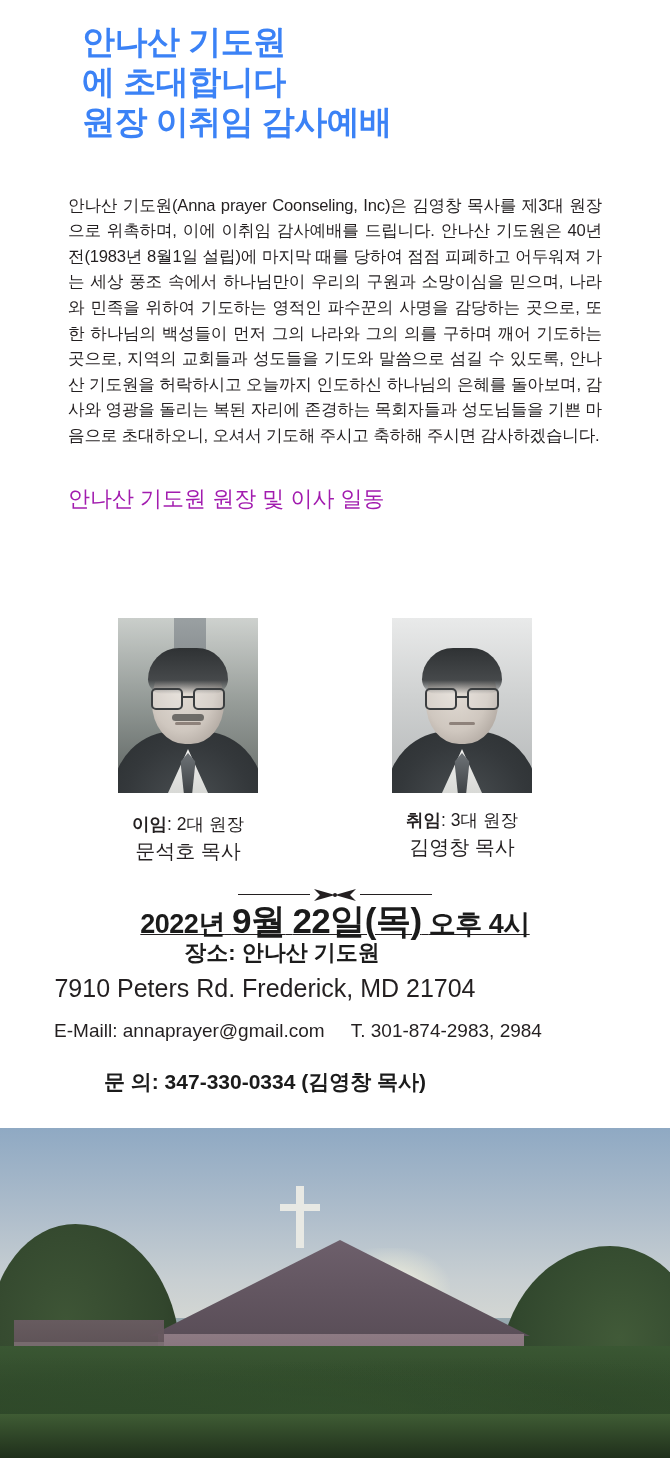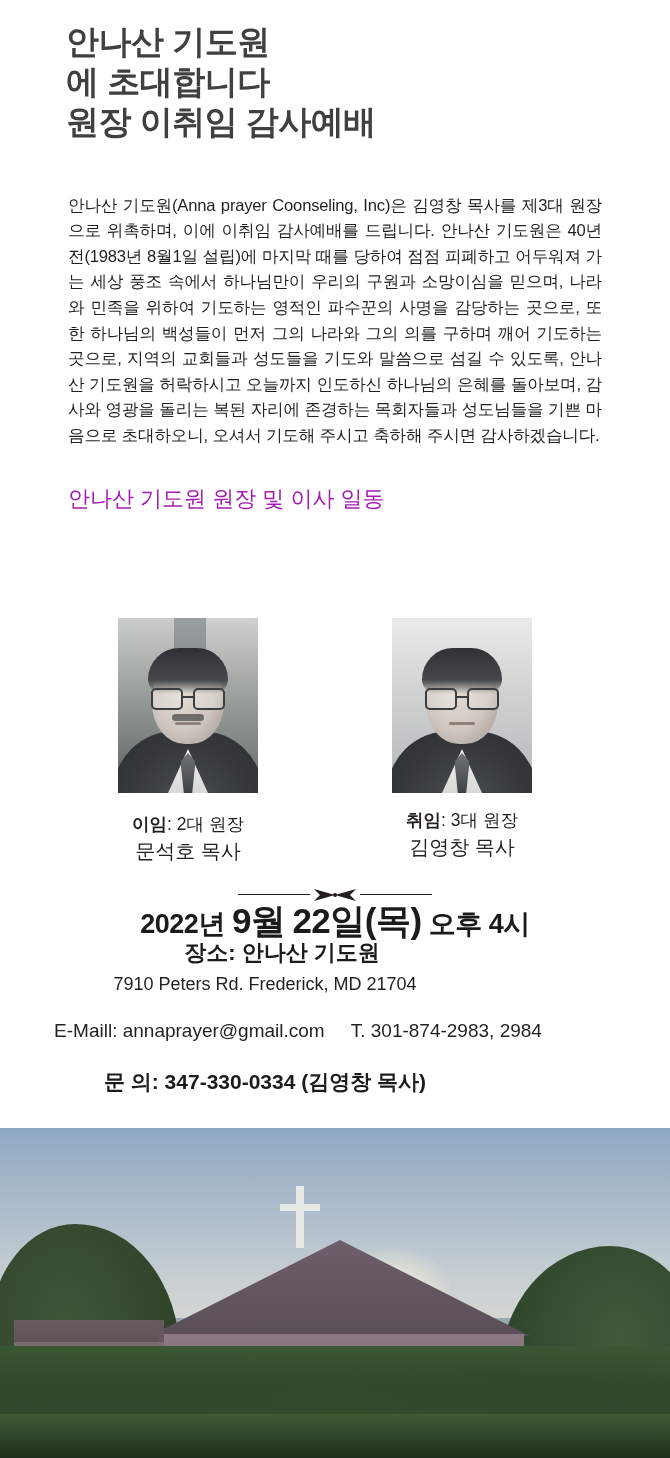--- a/index.html
+++ b/index.html
@@ -28,22 +28,23 @@
     position: absolute;
     left: 66px;
     top: 22px;
     width: 560px;
   }
   .title-line {
     font-size: 33px;
     font-weight: bold;
     line-height: 40px;
     letter-spacing: -0.5px;
-    color: #404040;
+    color: #3b82f6;
     white-space: pre;
+    margin-left: 16px;
   }
 
   
   .body-block {
     position: absolute;
     left: 68px;
     top: 176px;
     width: 534px;
   }
   .body-text {
@@ -193,39 +194,40 @@
     position: absolute; left: 50%; top: 0; width: 50px; height: 14px;
     transform: translateX(-50%);
   }
 
   
   .info {
     position: absolute;
     left: 0;
     width: 670px;
     text-align: center;
+    text-decoration: underline;
   }
   .info.datetime { top: 898px; }
   .dt {
     font-size: 27px;
     font-weight: bold;
     color: #1b1b1b;
     letter-spacing: -0.5px;
     white-space: nowrap;
   }
   .dt .big { font-size: 35px; }
   .place {
     position: absolute; left: 0; width: 564px; top: 938px;
     text-align: center;
     font-size: 22px; font-weight: bold; color: #1b1b1b;
   }
   .addr {
     position: absolute; left: 0; width: 530px; top: 974px;
     text-align: center;
-    font-size: 18px; color: #231f20;
+    font-size: 25px; color: #231f20;
   }
   .contact {
     position: absolute; left: 0; width: 596px; top: 1020px;
     text-align: center;
     font-size: 19px; color: #231f20;
   }
   .contact .gap { display: inline-block; width: 26px; }
   .inquiry {
     position: absolute; left: 0; width: 530px; top: 1068px;
     text-align: center;

